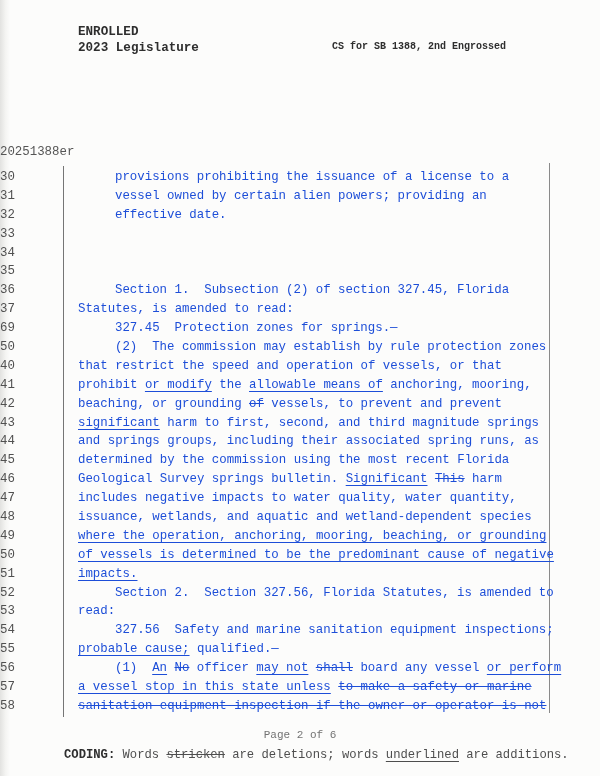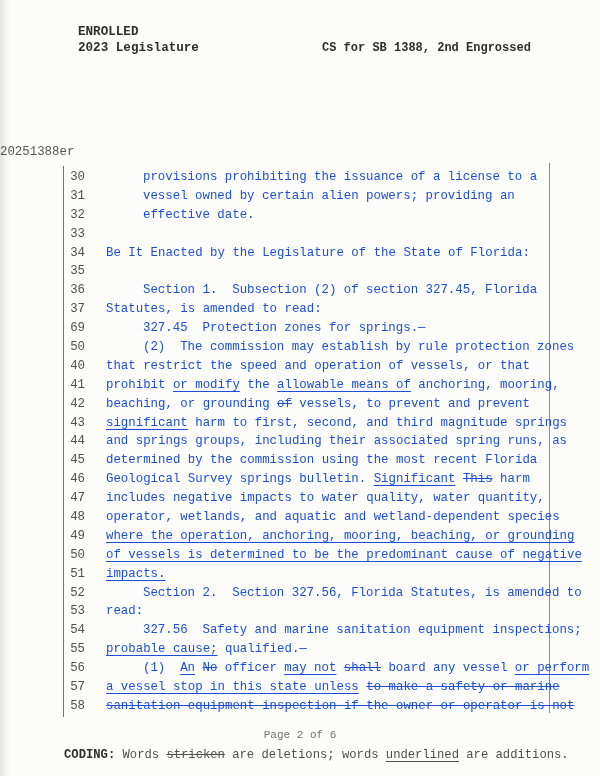--- a/index.html
+++ b/index.html
@@ -33,22 +33,22 @@
   .hdr-legislature {
     position: absolute;
     left: 78px; top: 41px;
     font-size: 12.6px;
     font-weight: bold;
     color: #2e2e2e;
     white-space: pre;
   }
   .hdr-bill {
     position: absolute;
-    left: 322px; top: 41px;
-    font-size: 12px;
+    left: 332px; top: 41px;
+    font-size: 10px;
     font-weight: bold;
     color: #2e2e2e;
     white-space: pre;
   }
   .docket {
     position: absolute;
     left: 0; top: 145px;
     width: 540px;
     text-align: left;
     font-size: 12.4px;
@@ -74,24 +74,23 @@
     line-height: 18.9px;
   }
   .line-row {
     display: flex;
     height: 18.9px;
     align-items: baseline;
   }
   .line-num {
     flex: 0 0 57px;
     width: 57px;
-    text-align: right;
+    text-align: left;
     color: #505050;
     white-space: pre;
-    margin-left: 28px;
   }
   .line-text {
     margin-left: 21px;
     white-space: pre;
     color: #1d4ed8;
   }
   .line-text.ind1 { padding-left: 37px; }
   .seg-plain { }
   .seg-underline {
     text-decoration: underline;
@@ -144,21 +143,20 @@
       <div class="line-row">
         <span class="line-num">32</span>
         <span class="line-text ind1"><span class="seg-plain">effective date.</span></span>
       </div>
       <div class="line-row">
         <span class="line-num">33</span>
         <span class="line-text"></span>
       </div>
       <div class="line-row">
         <span class="line-num">34</span>
-        <span class="line-text"><span class="seg-plain">Be It Enacted by the Legislature of the State of Florida:</span></span>
       </div>
       <div class="line-row">
         <span class="line-num">35</span>
         <span class="line-text"></span>
       </div>
       <div class="line-row">
         <span class="line-num">36</span>
         <span class="line-text ind1"><span class="seg-plain">Section 1.  Subsection (2) of section 327.45, Florida</span></span>
       </div>
       <div class="line-row">
@@ -200,21 +198,21 @@
       <div class="line-row">
         <span class="line-num">46</span>
         <span class="line-text"><span class="seg-plain">Geological Survey springs bulletin. </span><span class="seg-underline">Significant</span><span class="seg-plain"> </span><span class="seg-strike">This</span><span class="seg-plain"> harm</span></span>
       </div>
       <div class="line-row">
         <span class="line-num">47</span>
         <span class="line-text"><span class="seg-plain">includes negative impacts to water quality, water quantity,</span></span>
       </div>
       <div class="line-row">
         <span class="line-num">48</span>
-        <span class="line-text"><span class="seg-plain">operator, wetlands, and aquatic and wetland-dependent species</span></span>
+        <span class="line-text"><span class="seg-plain">issuance, wetlands, and aquatic and wetland-dependent species</span></span>
       </div>
       <div class="line-row">
         <span class="line-num">49</span>
         <span class="line-text"><span class="seg-underline">where the operation, anchoring, mooring, beaching, or grounding</span></span>
       </div>
       <div class="line-row">
         <span class="line-num">50</span>
         <span class="line-text"><span class="seg-underline">of vessels is determined to be the predominant cause of negative</span></span>
       </div>
       <div class="line-row">

